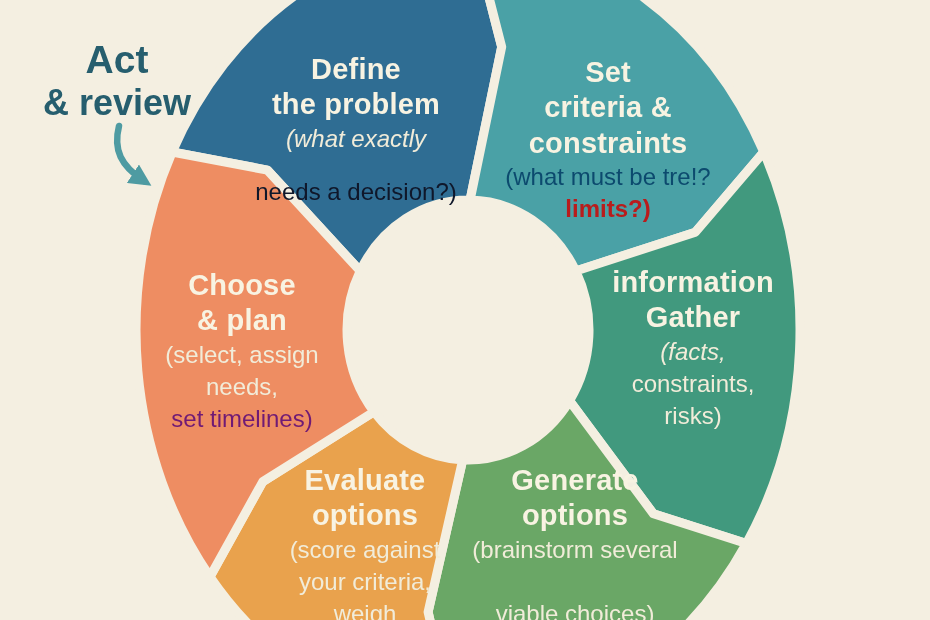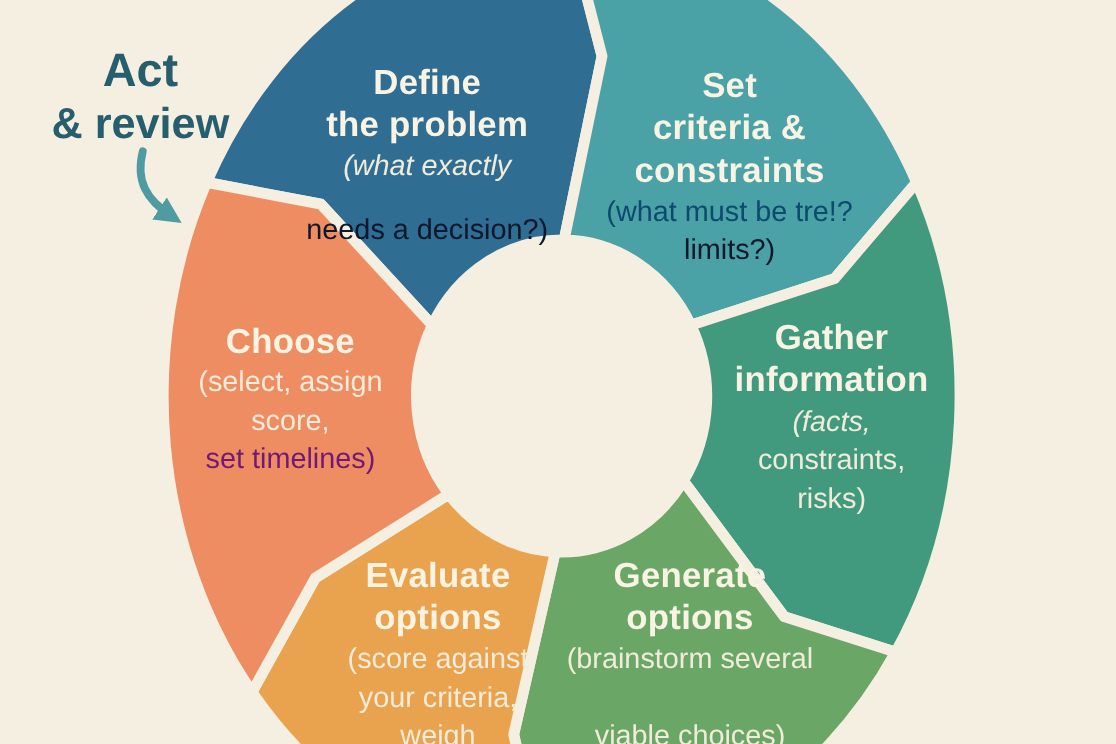--- a/index.html
+++ b/index.html
@@ -68,46 +68,47 @@
         <div class="seg-title" style="color: rgb(248, 243, 226);">Define</div>
         <div class="seg-title" style="color: rgb(248, 243, 226);">the problem</div>
         <div class="seg-sub" style="color: rgb(241, 236, 217); font-style: italic;">(what exactly</div>
         <div class="seg-sub" style="color: #0f172a; margin-top: 21px;">needs a decision?)</div>
       </div>
       <div class="seg-label" style="left: 600px; top: 55px; width: 280px;">
         <div class="seg-title" style="color: rgb(248, 243, 226);">Set</div>
         <div class="seg-title" style="color: rgb(248, 243, 226);">criteria &amp;</div>
         <div class="seg-title" style="color: rgb(248, 243, 226);">constraints</div>
         <div class="seg-sub" style="color: #0c4a6e;">(what must be tre!?</div>
-        <div class="seg-sub" style="color: #0f172a;">limits?)</div>
+        <div class="seg-sub" style="color: #b91c1c; font-weight: bold;">limits?)</div>
       </div>
       <div class="seg-label" style="left: 685px; top: 265px; width: 240px;">
+        <div class="seg-title" style="color: rgb(248, 243, 226);">information</div>
         <div class="seg-title" style="color: rgb(248, 243, 226);">Gather</div>
-        <div class="seg-title" style="color: rgb(248, 243, 226);">information</div>
         <div class="seg-sub" style="color: rgb(241, 236, 217); font-style: italic;">(facts,</div>
         <div class="seg-sub" style="color: rgb(241, 236, 217);">constraints,</div>
         <div class="seg-sub" style="color: rgb(241, 236, 217);">risks)</div>
       </div>
       <div class="seg-label" style="left: 567px; top: 463px; width: 280px;">
         <div class="seg-title" style="color: rgb(248, 243, 226);">Generate</div>
         <div class="seg-title" style="color: rgb(248, 243, 226);">options</div>
         <div class="seg-sub" style="color: rgb(241, 236, 217);">(brainstorm several</div>
         <div class="seg-sub" style="color: rgb(241, 236, 217); margin-top: 32px;">viable choices)</div>
       </div>
       <div class="seg-label" style="left: 357px; top: 463px; width: 240px;">
         <div class="seg-title" style="color: rgb(248, 243, 226);">Evaluate</div>
         <div class="seg-title" style="color: rgb(248, 243, 226);">options</div>
         <div class="seg-sub" style="color: rgb(241, 236, 217);">(score against</div>
         <div class="seg-sub" style="color: rgb(241, 236, 217);">your criteria,</div>
         <div class="seg-sub" style="color: rgb(241, 236, 217);">weigh</div>
       </div>
       <div class="seg-label" style="left: 234px; top: 268px; width: 220px;">
         <div class="seg-title" style="color: rgb(248, 243, 226);">Choose</div>
+        <div class="seg-title" style="color: rgb(248, 243, 226);">&amp; plan</div>
         <div class="seg-sub" style="color: rgb(241, 236, 217);">(select, assign</div>
-        <div class="seg-sub" style="color: rgb(241, 236, 217);">score,</div>
+        <div class="seg-sub" style="color: rgb(241, 236, 217);">needs,</div>
         <div class="seg-sub" style="color: #701a75;">set timelines)</div>
       </div>
     </div>
 
   <div id="act-review" style="color: rgb(38, 94, 110);">
     <div class="act-line1">Act</div>
     <div class="act-line2">&amp; review</div>
   </div>
 
   <svg id="arrow-svg" width="930" height="620" viewBox="0 0 930 620">

